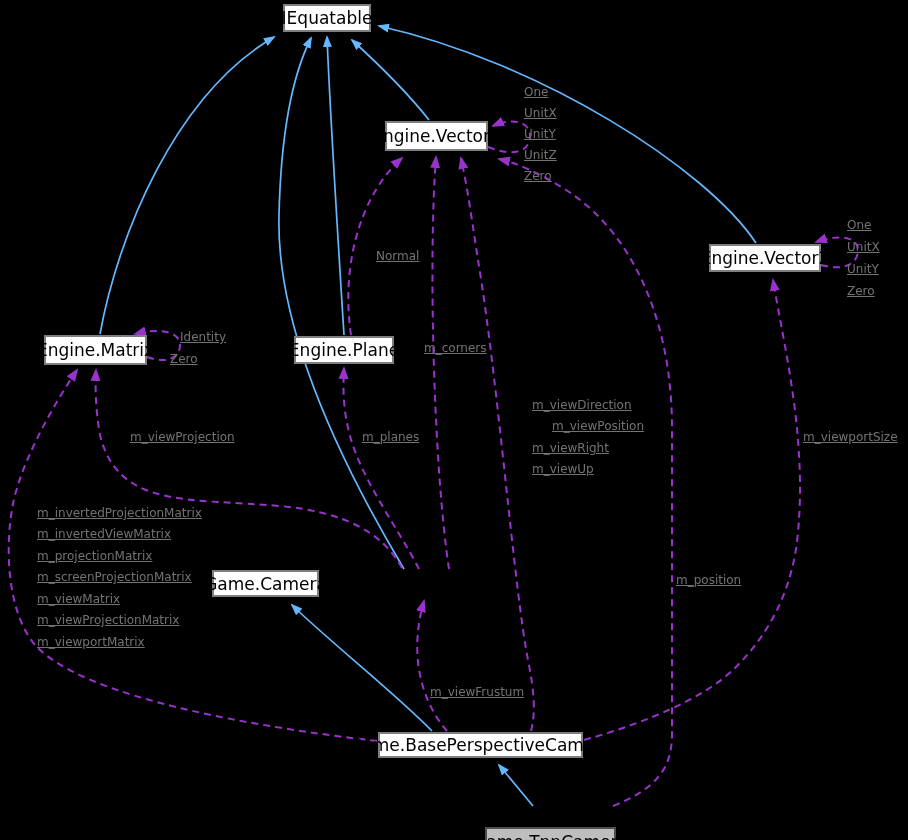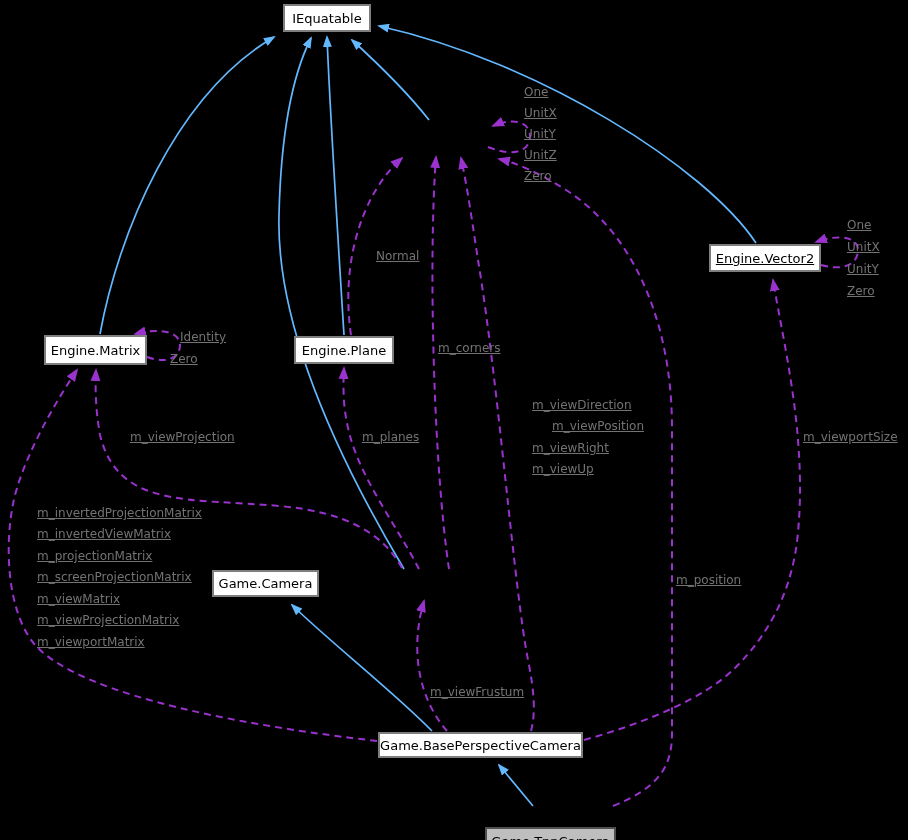--- a/index.html
+++ b/index.html
@@ -1,21 +1,21 @@
 <!DOCTYPE html>
 <html><head>
 <meta charset="utf-8">
 <style>
   html,body{margin:0;padding:0;background:#000;}
   #canvas{position:relative;width:908px;height:840px;background:#000;overflow:hidden;
           font-family:"DejaVu Sans","Liberation Sans",sans-serif;}
   #edges{position:absolute;left:0;top:0;width:908px;height:840px;}
   .node{position:absolute;display:flex;align-items:center;justify-content:center;
         background:#ffffff;border:2px solid #7e7e7e;box-sizing:border-box;
-        color:#000;font-size:13px;white-space:nowrap;cursor:pointer;}
+        color:#000;font-size:17px;white-space:nowrap;cursor:pointer;}
   .node.hl{background:#bebebe;border-color:#4f4f4f;margin-top:19px;}
   .elabel{position:absolute;color:#737373;font-size:12px;white-space:nowrap;line-height:13px;text-decoration:underline;}
 </style>
 </head>
 <body>
 
 <div id="canvas">
 
   <svg id="edges" viewBox="0 0 908 840">
     <defs>
@@ -47,21 +47,22 @@
       <path marker-end="url(#ap)" d="M 419,569 C 398,528 360,478 349,432 C 343,408 343,390 344,368"></path>
       <path marker-end="url(#ap)" d="M 377,741 C 255,727 85,698 36,646 C 8,615 4,550 13,504 C 20,468 46,416 77,370"></path>
       <path marker-end="url(#ap)" d="M 531,731 C 536,712 534,690 528,660 C 514,588 498,380 478,260 C 473,228 468,190 461,158"></path>
       <path marker-end="url(#ap)" d="M 447,731 C 420,700 409,652 424,601"></path>
       <path marker-end="url(#ap)" d="M 613,806 C 655,789 672,770 672,734 L 672,428 C 672,320 632,232 566,190 C 538,172 516,163 499,159"></path>
       <path marker-end="url(#ap)" d="M 584,740 C 645,723 705,698 735,668 C 773,630 791,588 797,542 C 802,498 800,462 797,428 C 791,370 780,322 773,280"></path>
     </g>
   </svg>
 
   <div class="node" style="left:283px;top:4px;width:88px;height:28px;">IEquatable</div>
-  <div class="node" style="left:709px;top:244px;width:112px;height:28px;text-decoration:underline;">Engine.Vector2</div>
+  <div class="node" style="left:385px;top:121px;width:103px;height:30px;">Engine.Vector3</div>
+  <div class="node" style="left:709px;top:244px;width:112px;height:28px;">Engine.Vector2</div>
   <div class="node" style="left:44px;top:335px;width:103px;height:30px;">Engine.Matrix</div>
   <div class="node" style="left:294px;top:336px;width:100px;height:28px;">Engine.Plane</div>
   <div class="node" style="left:212px;top:570px;width:107px;height:27px;">Game.Camera</div>
   <div class="node" style="left:378px;top:732px;width:205px;height:26px;">Game.BasePerspectiveCamera</div>
   <div class="node hl" style="left:485px;top:808px;width:131px;height:29px;">Game.TppCamera</div>
 
   <div class="elabel" style="left:524px;top:86px;">One</div>
   <div class="elabel" style="left:524px;top:107px;">UnitX</div>
   <div class="elabel" style="left:524px;top:128px;">UnitY</div>
   <div class="elabel" style="left:524px;top:149px;">UnitZ</div>
@@ -69,21 +70,21 @@
 
   <div class="elabel" style="left:847px;top:219px;">One</div>
   <div class="elabel" style="left:847px;top:241px;">UnitX</div>
   <div class="elabel" style="left:847px;top:263px;">UnitY</div>
   <div class="elabel" style="left:847px;top:285px;">Zero</div>
 
   <div class="elabel" style="left:154px;top:331px;margin-left:26px;">Identity</div>
   <div class="elabel" style="left:170px;top:353px;">Zero</div>
 
   <div class="elabel" style="left:376px;top:250px;">Normal</div>
-  <div class="elabel" style="left:438px;top:342px;">m_corners</div>
+  <div class="elabel" style="left:424px;top:342px;">m_corners</div>
   <div class="elabel" style="left:130px;top:431px;">m_viewProjection</div>
   <div class="elabel" style="left:362px;top:431px;">m_planes</div>
   <div class="elabel" style="left:803px;top:431px;">m_viewportSize</div>
   <div class="elabel" style="left:676px;top:574px;">m_position</div>
   <div class="elabel" style="left:430px;top:686px;">m_viewFrustum</div>
 
   <div class="elabel" style="left:532px;top:399px;">m_viewDirection</div>
   <div class="elabel" style="left:552px;top:420px;">m_viewPosition</div>
   <div class="elabel" style="left:532px;top:442px;">m_viewRight</div>
   <div class="elabel" style="left:532px;top:463px;">m_viewUp</div>

